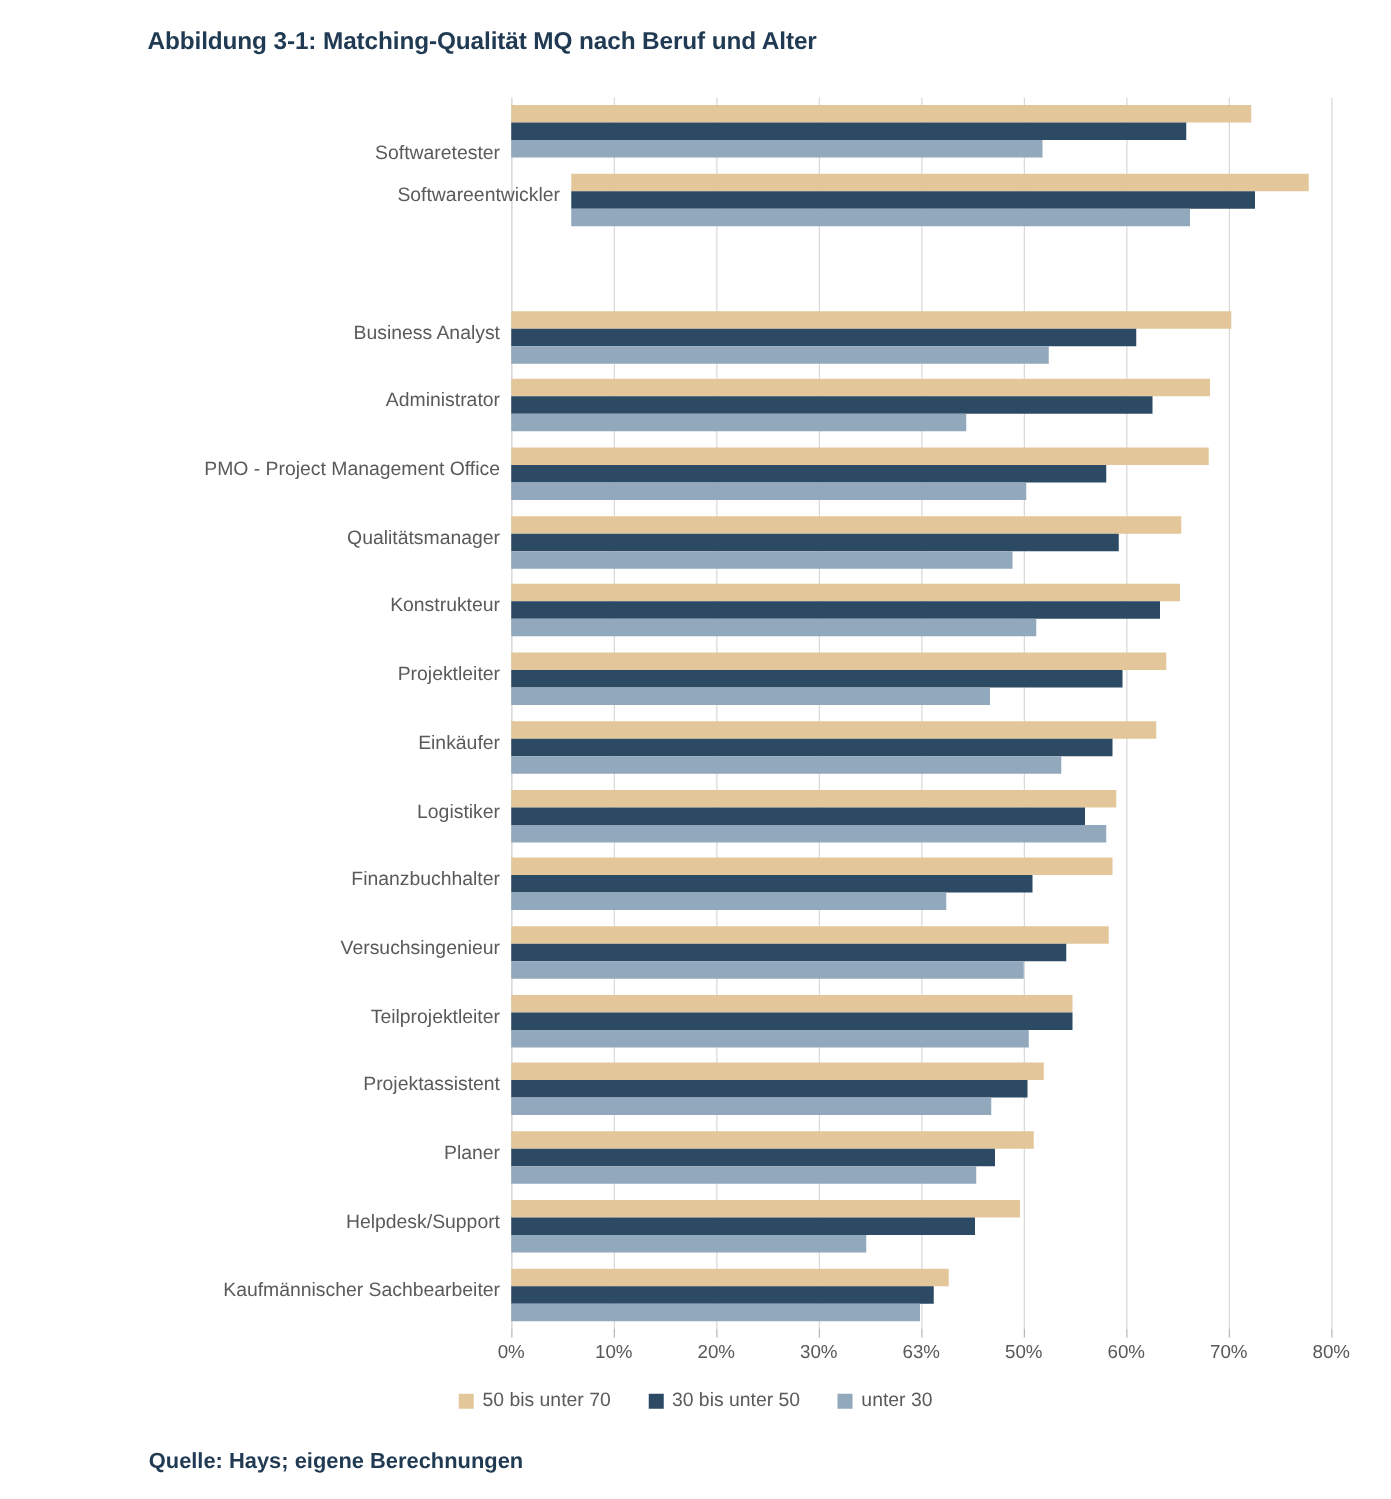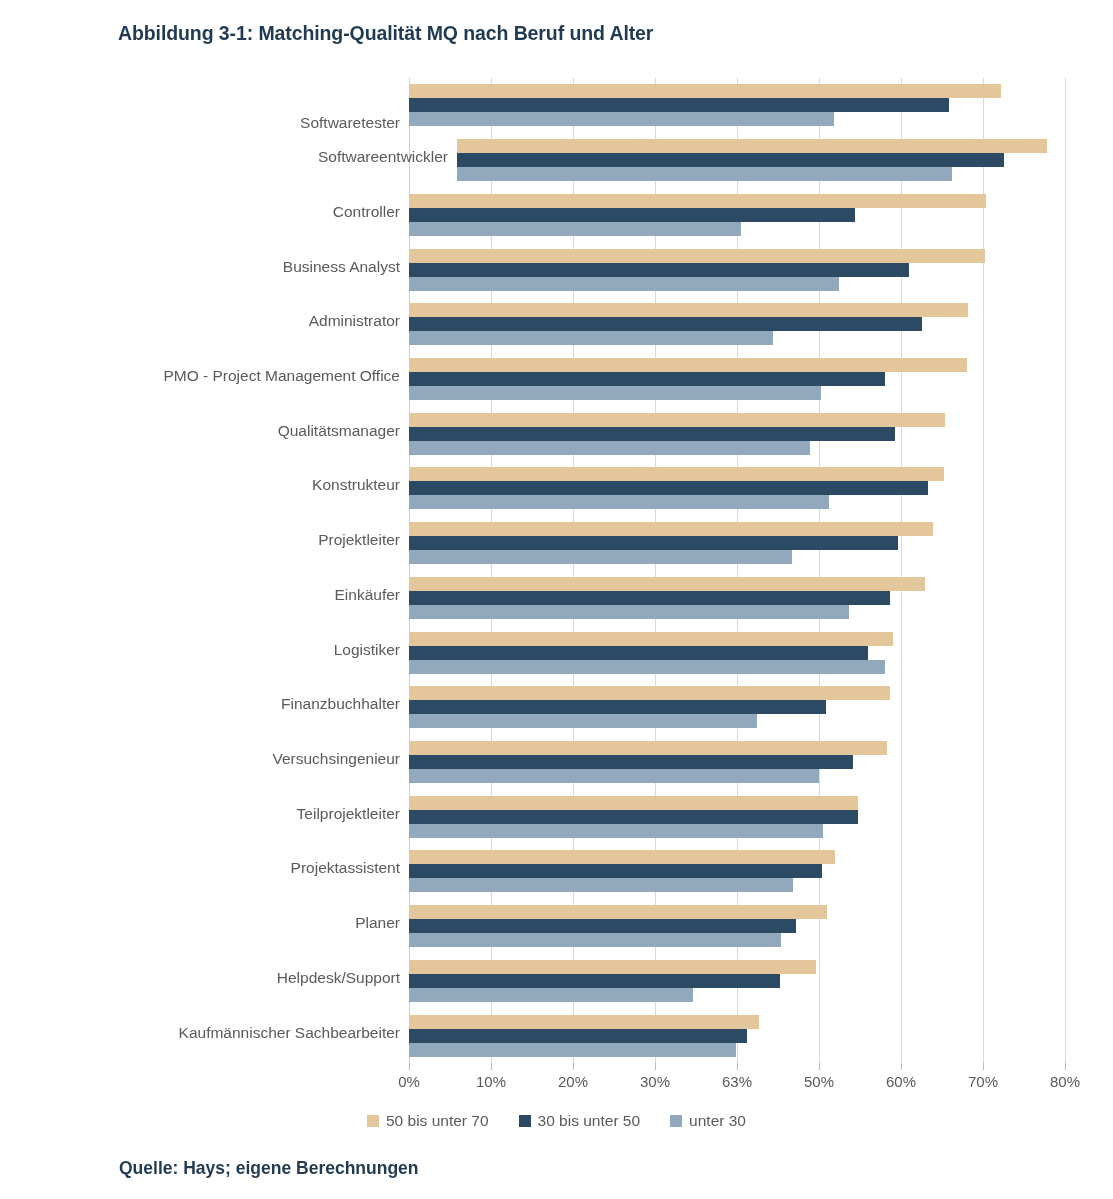--- a/index.html
+++ b/index.html
@@ -177,32 +177,20 @@
         <div class="cat-row" style="top: 54.7222px; height: 54.7222px; margin-left: 48px;">
           <div class="cat-label" style="top: 17.3611px;">Softwareentwickler</div>
           <div class="bar-slot" style="top: 6.36111px; width: 656px;">
             <div class="bar s0" title="Softwareentwickler — 50 bis unter 70: 72%" style="width: 590.4px;"></div>
           </div>
           <div class="bar-slot" style="top: 20.3611px; width: 656px;">
             <div class="bar s1" title="Softwareentwickler — 30 bis unter 50: 66.7%" style="width: 546.94px;"></div>
           </div>
           <div class="bar-slot" style="top: 34.3611px; width: 656px;">
             <div class="bar s2" title="Softwareentwickler — unter 30: 60.4%" style="width: 495.28px;"></div>
-          </div>
-        </div>
-        <div class="cat-row" style="top: 109.444px; height: 54.7222px;">
-          <div class="cat-label" style="top: 17.3611px;">Controller</div>
-          <div class="bar-slot" style="top: 6.36111px; width: 656px;">
-            <div class="bar s0" title="Controller — 50 bis unter 70: 70.4%" style="width: 577.28px;"></div>
-          </div>
-          <div class="bar-slot" style="top: 20.3611px; width: 656px;">
-            <div class="bar s1" title="Controller — 30 bis unter 50: 54.4%" style="width: 446.08px;"></div>
-          </div>
-          <div class="bar-slot" style="top: 34.3611px; width: 656px;">
-            <div class="bar s2" title="Controller — unter 30: 40.5%" style="width: 332.1px;"></div>
           </div>
         </div>
         <div class="cat-row" style="top: 164.167px; height: 54.7222px;">
           <div class="cat-label" style="top: 17.3611px; margin-left: 42px;">Business Analyst</div>
           <div class="bar-slot" style="top: 6.36111px; width: 656px;">
             <div class="bar s0" title="Business Analyst — 50 bis unter 70: 70.3%" style="width: 576.46px;"></div>
           </div>
           <div class="bar-slot" style="top: 20.3611px; width: 656px;">
             <div class="bar s1" title="Business Analyst — 30 bis unter 50: 61%" style="width: 500.2px;"></div>
           </div>

